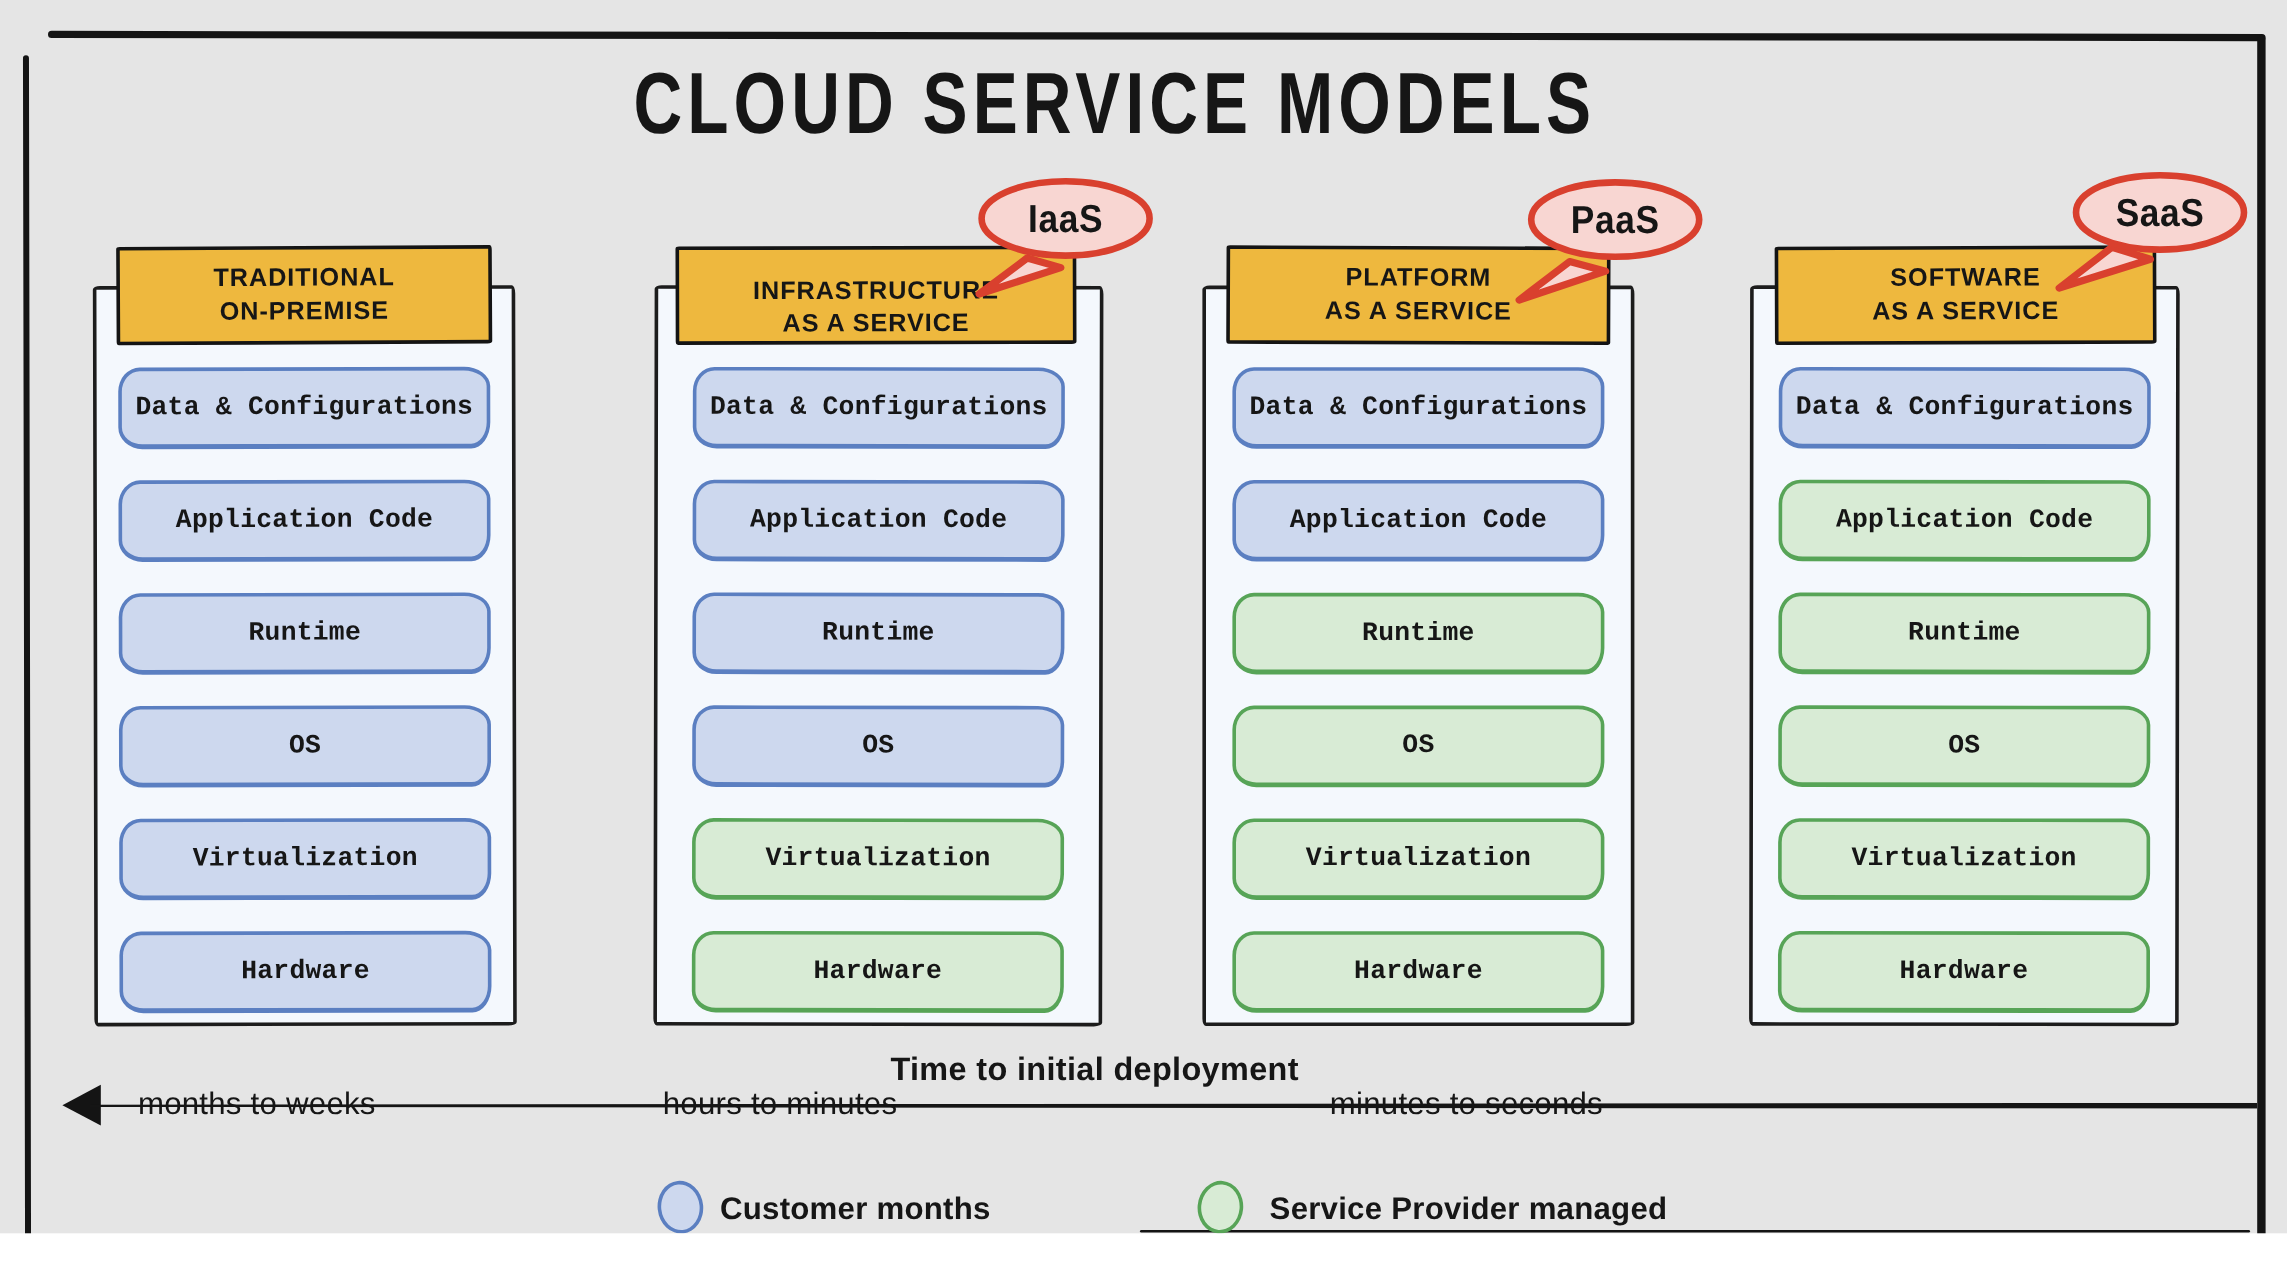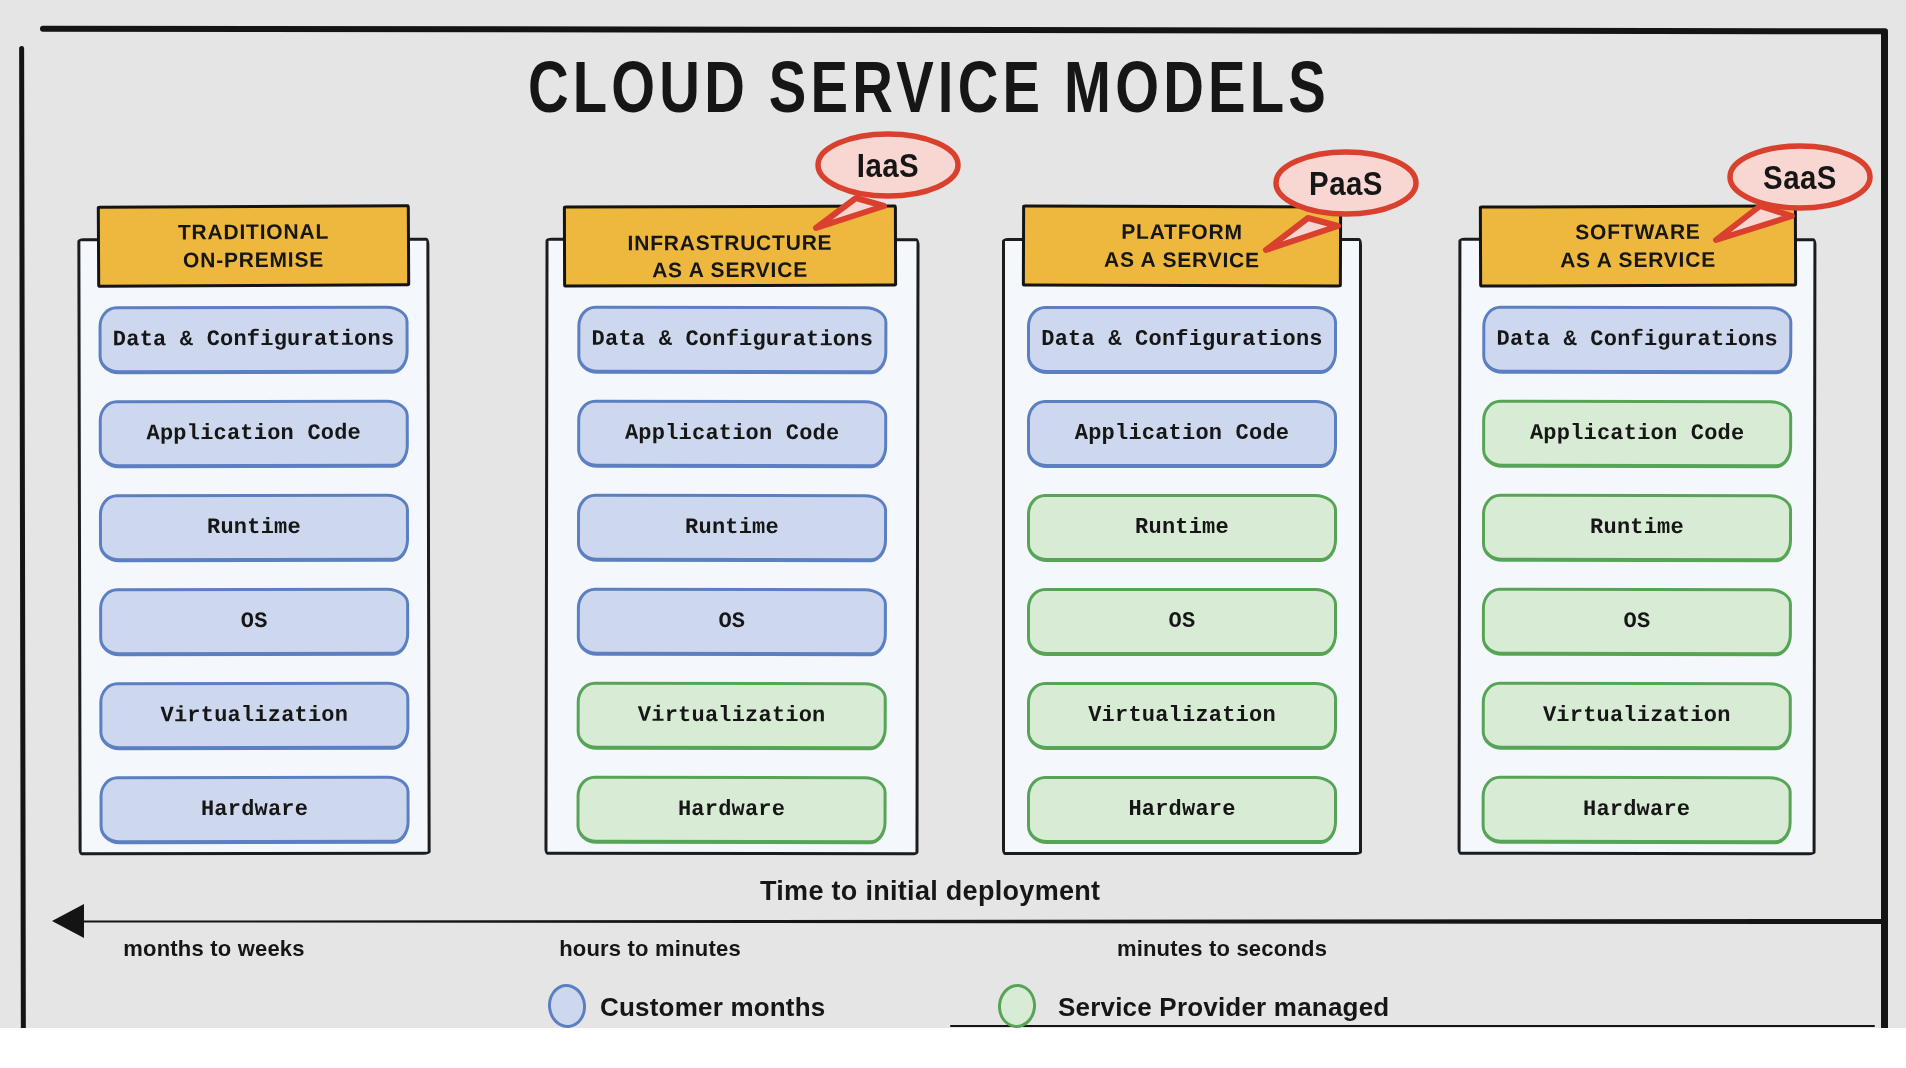--- a/index.html
+++ b/index.html
@@ -56,37 +56,37 @@
   .layer[data-managed="provider"]{background:var(--provider_fill);border-color:var(--provider_border);}
   
   .bubble{position:absolute;width:168px;height:108px;z-index:5;}
   .bubble svg{position:absolute;left:0;top:0;width:100%;height:100%;overflow:visible;}
   .bubble .tail{fill:var(--bubble_fill);stroke:var(--bubble_border);stroke-width:6;stroke-linejoin:round;}
   .bubble ellipse{fill:var(--bubble_fill);stroke:var(--bubble_border);stroke-width:5.5;}
   .bubble-text{
     position:absolute;left:88px;top:38px;transform:translate(-50%,-50%) scale(0.95,1.05);
     font-weight:700;font-size:31px;letter-spacing:0.5px;
   }
-  .bubble-iaas{left:800px;top:128px;}
+  .bubble-iaas{left:800px;top:145px;}
   .bubble-paas{left:1258px;top:146px;}
   .bubble-saas{left:1712px;top:140px;}
   
-  .timeline-title{position:absolute;left:742px;top:876px;font-weight:700;font-size:27px;letter-spacing:0.3px;margin-left:18px;}
+  .timeline-title{position:absolute;left:742px;top:876px;font-weight:700;font-size:27px;letter-spacing:0.3px;}
   .timeline-line{
     position:absolute;left:75px;top:919px;width:1806px;height:5px;background:#151515;
     clip-path:polygon(0 32%,100% 0,100% 100%,0 68%);
   }
   .timeline-arrowhead{
     position:absolute;left:52px;top:904px;width:0;height:0;
     border-top:17px solid transparent;border-bottom:17px solid transparent;
     border-right:32px solid #141414;
   }
   .timeline-label{
-    position:absolute;top:936px;transform:translateX(-50%);white-space:nowrap;
-    font-weight:700;font-size:22px;letter-spacing:0.2px;
+    position:absolute;top:904px;transform:translateX(-50%);white-space:nowrap;
+    font-weight:400;font-size:26px;letter-spacing:0.2px;
   }
   .tl-0{left:214px;} .tl-1{left:650px;} .tl-2{left:1222px;} .tl-3{left:1567px;}
   
   .legend-dot{
     position:absolute;top:984px;width:38px;height:44px;box-sizing:border-box;
     border-radius:50%;border-style:solid;border-width:3.5px;
   }
   .legend-dot.customer{left:548px;background:var(--customer_fill);border-color:var(--customer_border);transform:rotate(-6deg);}
   .legend-dot.provider{left:998px;background:var(--provider_fill);border-color:var(--provider_border);transform:rotate(5deg);}
   .legend-label{position:absolute;top:992px;font-weight:700;font-size:26px;letter-spacing:0.2px;white-space:nowrap;}

